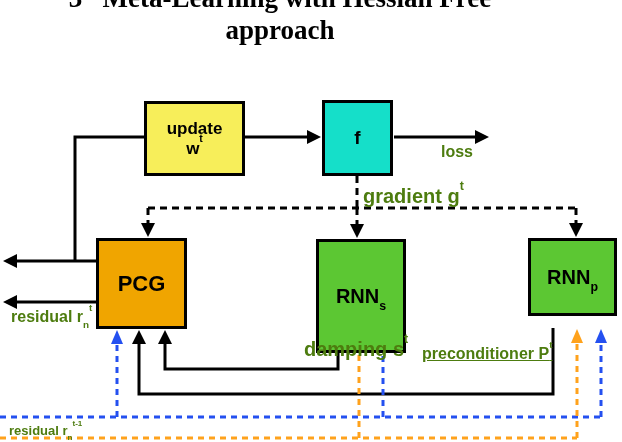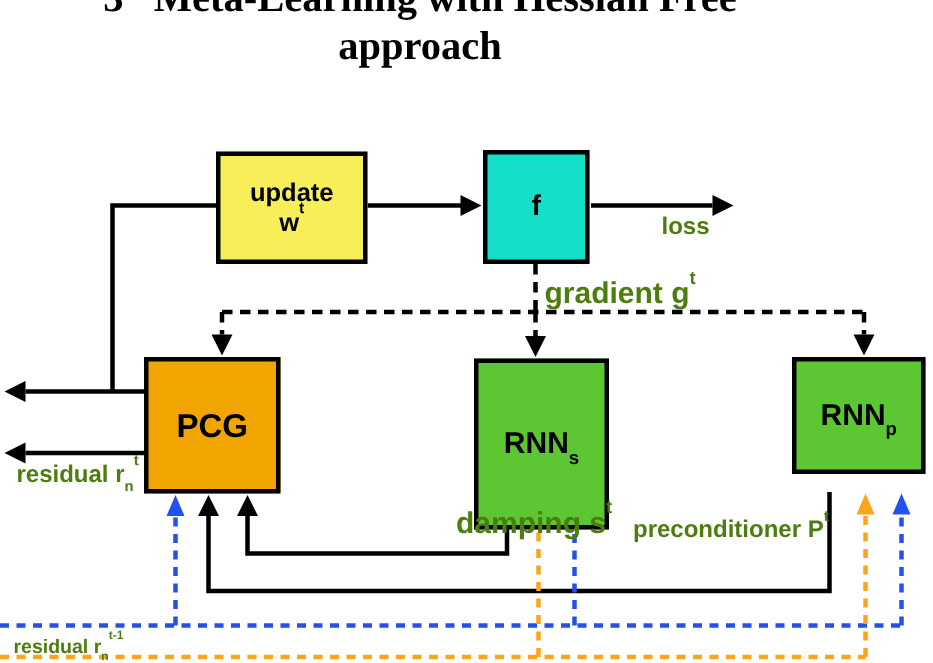--- a/index.html
+++ b/index.html
@@ -35,21 +35,21 @@
   .box-pcg{left:96px;top:238px;width:91px;height:91px;background:var(--orange);font-size:22px;}
   .box-rnns{left:316px;top:239px;width:90px;height:114px;background:var(--green);font-size:20px;}
   .box-rnnp{left:528px;top:238px;width:89px;height:78px;background:var(--green);font-size:20px;}
   
   .lbl{position:absolute;z-index:3;font-weight:700;color:#4d7c0f;white-space:nowrap;}
   .lbl-loss{left:441px;top:143px;font-size:16px;}
   .lbl-gradient{left:363px;top:185px;font-size:20px;}
   .lbl-direction-t{left:1px;top:266px;font-size:16px;}
   .lbl-residual-t{left:11px;top:308px;font-size:16px;}
   .lbl-damping{left:256px;top:338px;font-size:20px;margin-left:48px;}
-  .lbl-precond{left:422px;top:345px;font-size:16px;}
+  .lbl-precond{left:422px;top:345px;font-size:16px;text-decoration:underline;}
   .lbl-direction-prev{left:1px;top:395px;font-size:13px;}
   .lbl-residual-prev{left:9px;top:423px;font-size:13px;text-align:center;}
   sup{font-size:0.62em;position:relative;top:-0.45em;line-height:0;}
   sub{font-size:0.62em;position:relative;top:0.2em;line-height:0;}
 </style>
 </head>
 <body>
 
 <div id="stage">
 

